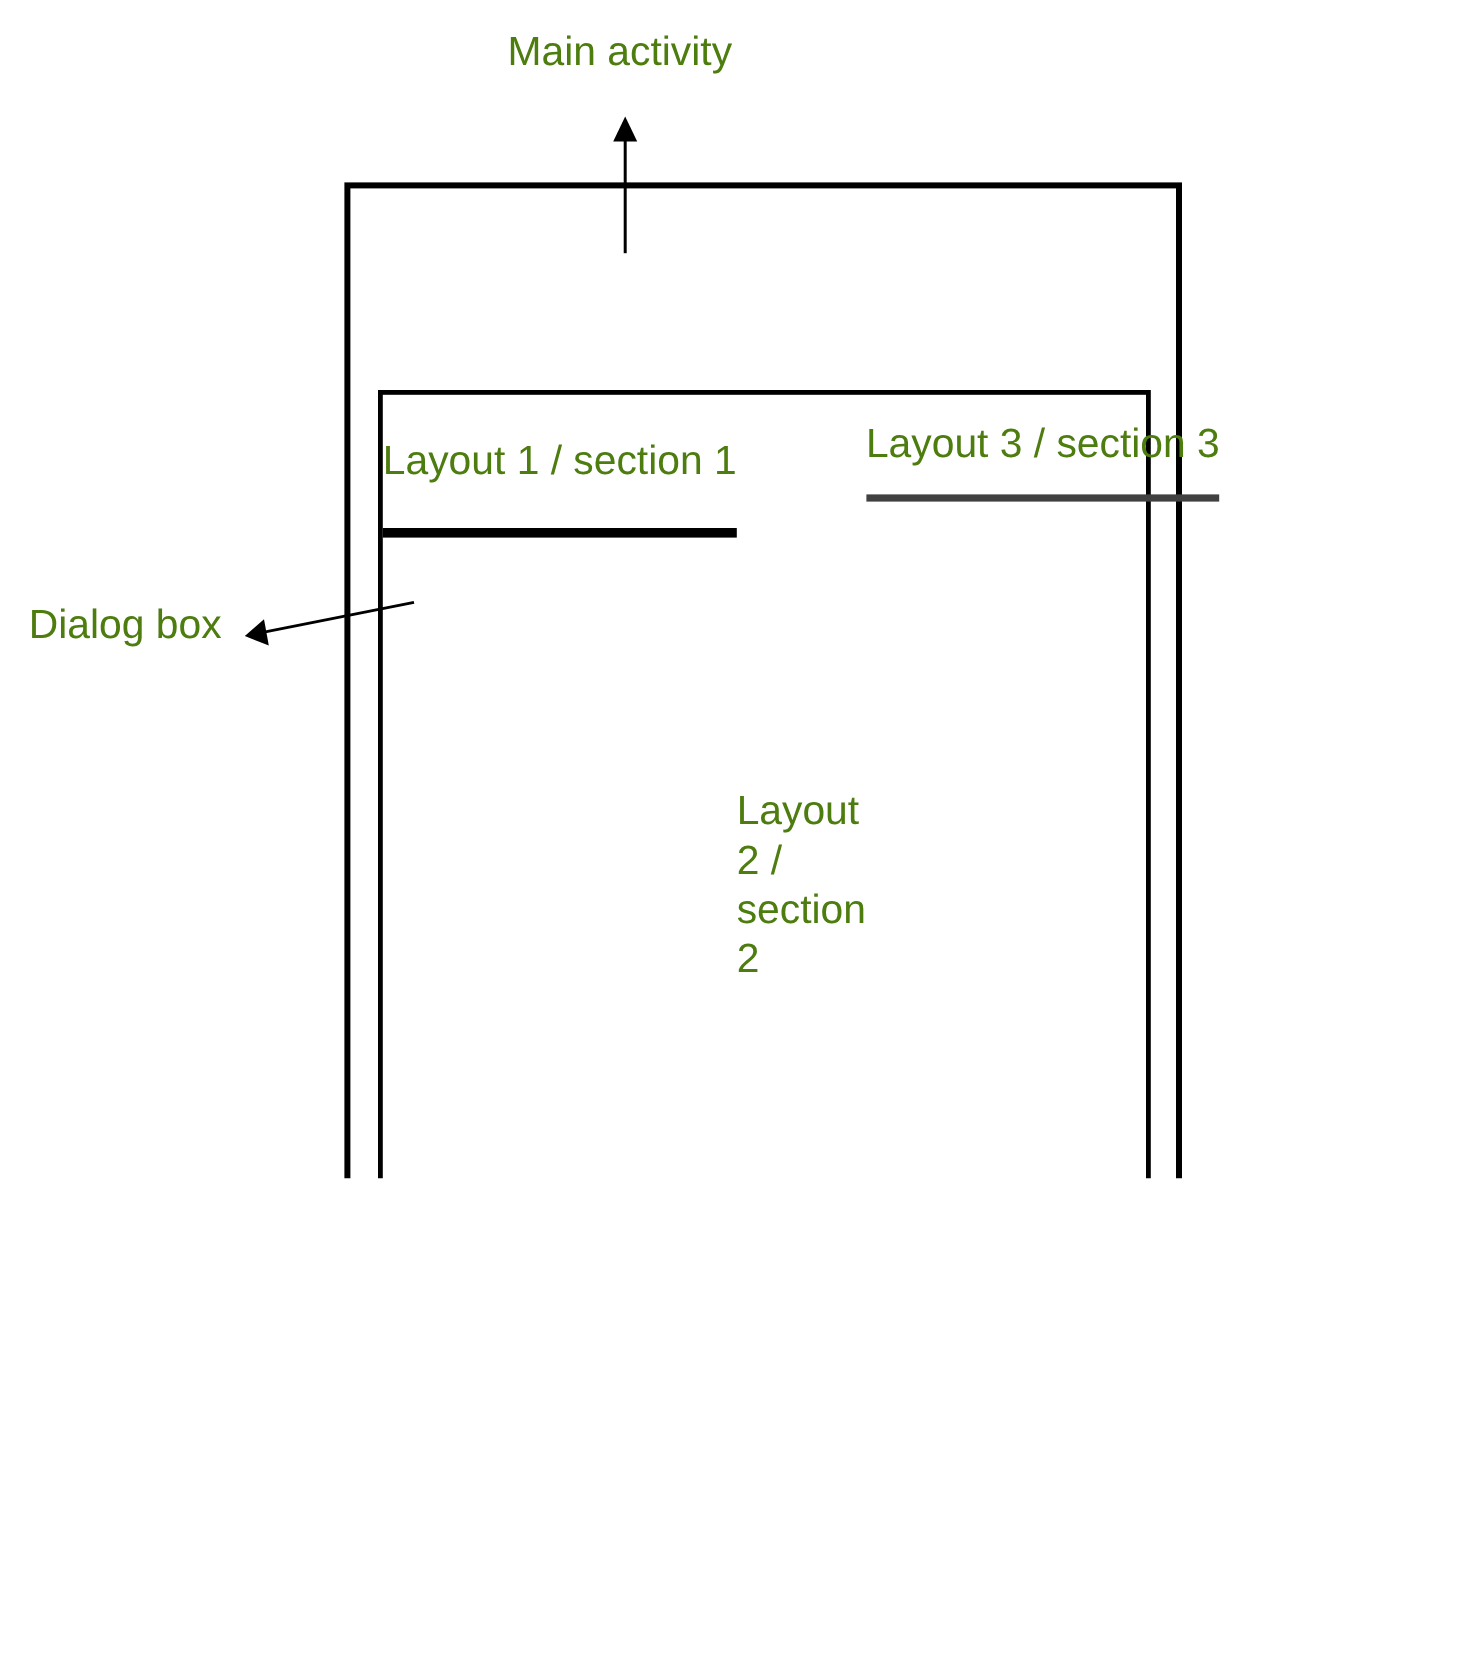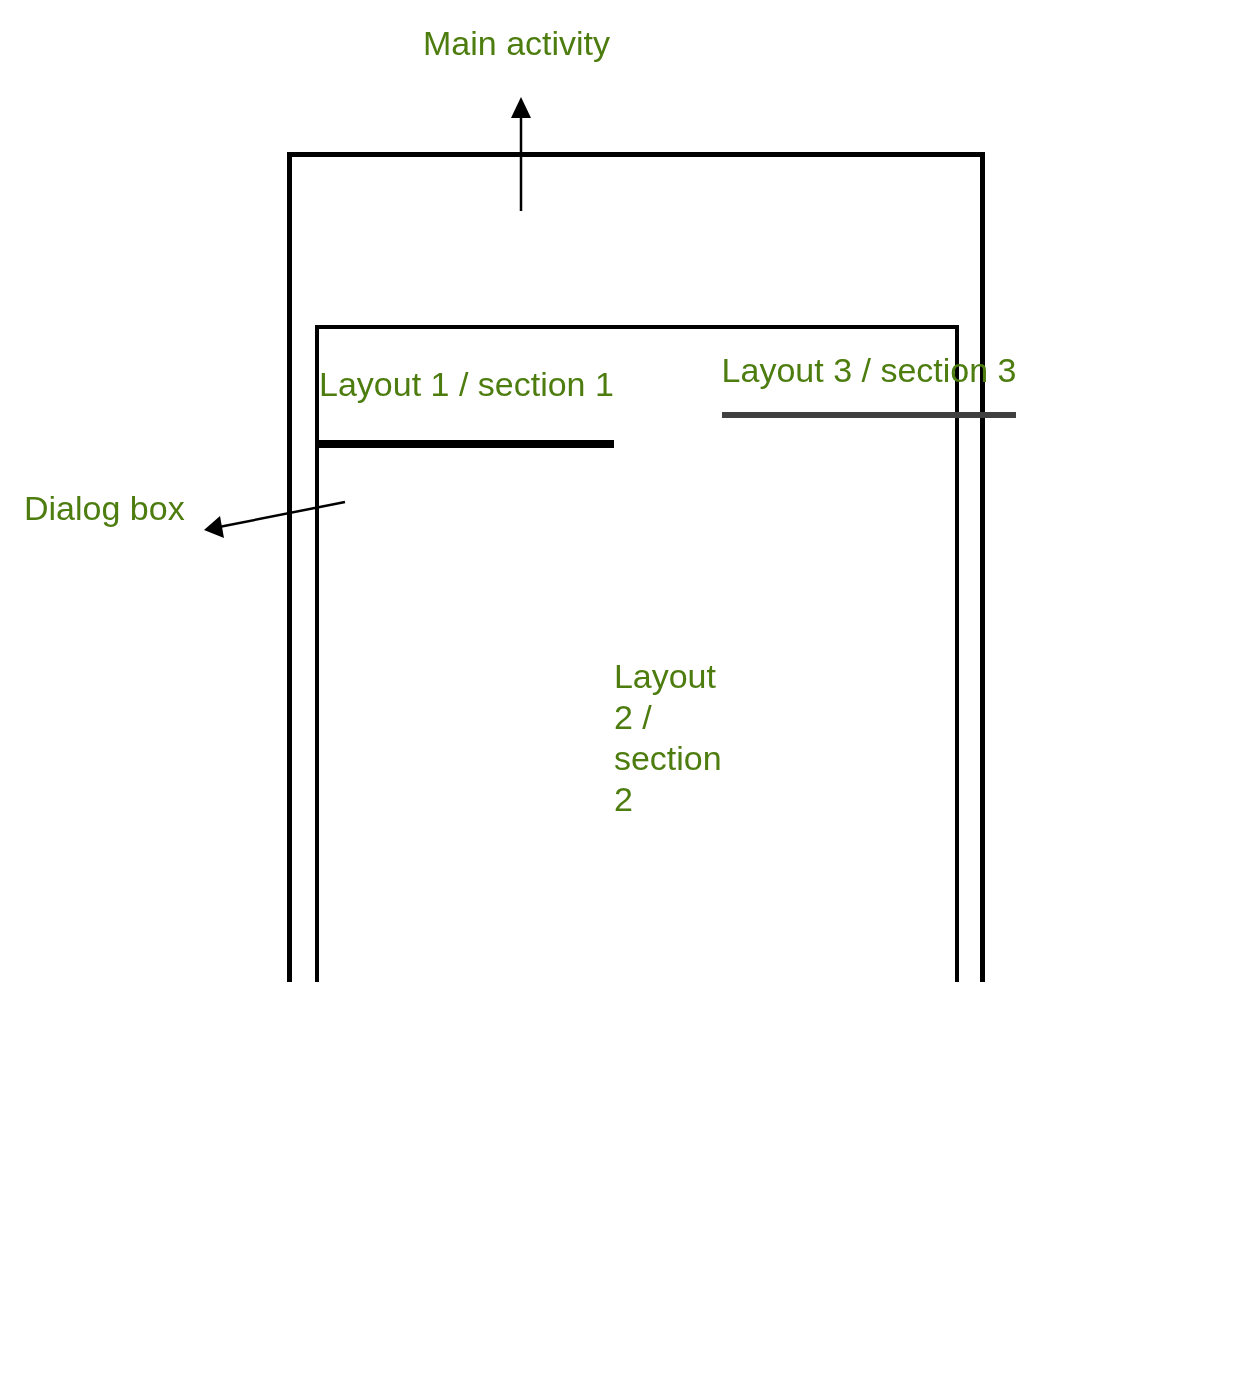--- a/index.html
+++ b/index.html
@@ -13,21 +13,21 @@
     overflow: hidden;
     padding-left: 28px;
   }
   .floating-label {
     position: absolute;
     font-size: 34px;
     line-height: 1.2;
     white-space: nowrap;
   }
   .main-activity-label { left: 423px; top: 23px; }
-  .dialog-box-label   { left: 24px;  top: 488px; }
+  .dialog-box-label   { left: 24px;  top: 501px; }
 
   .outer-box {
     position: absolute;
     left: 287px; top: 152px;
     width: 698px; height: 1077px;
     border: 5px solid #000;
     box-sizing: border-box;
     background: #fff;
   }
   .inner-box {

